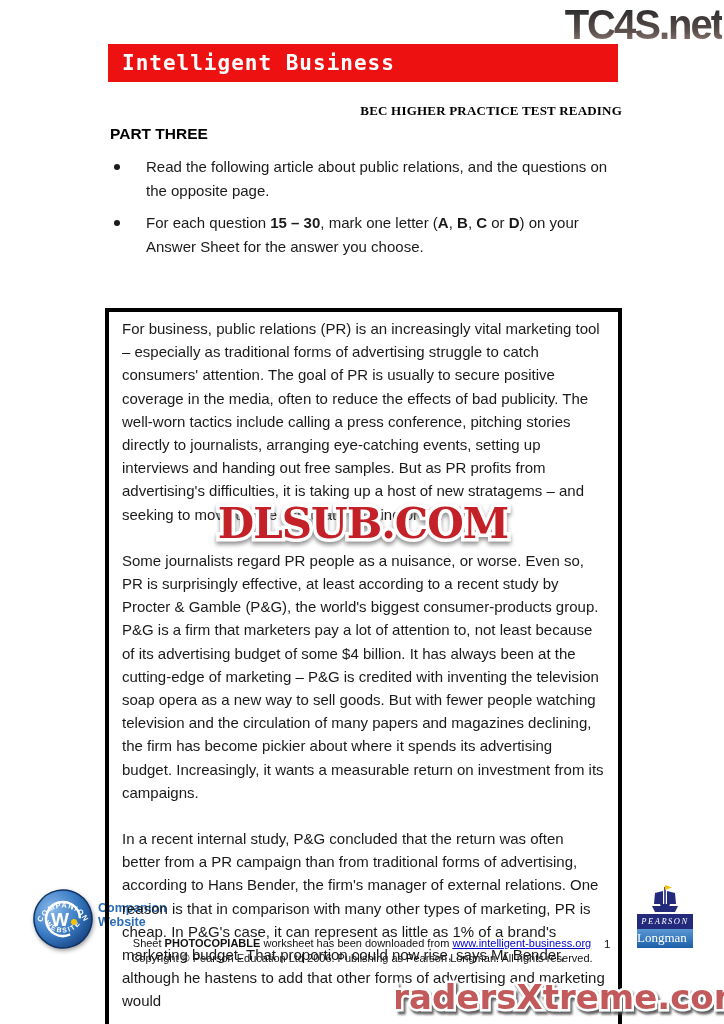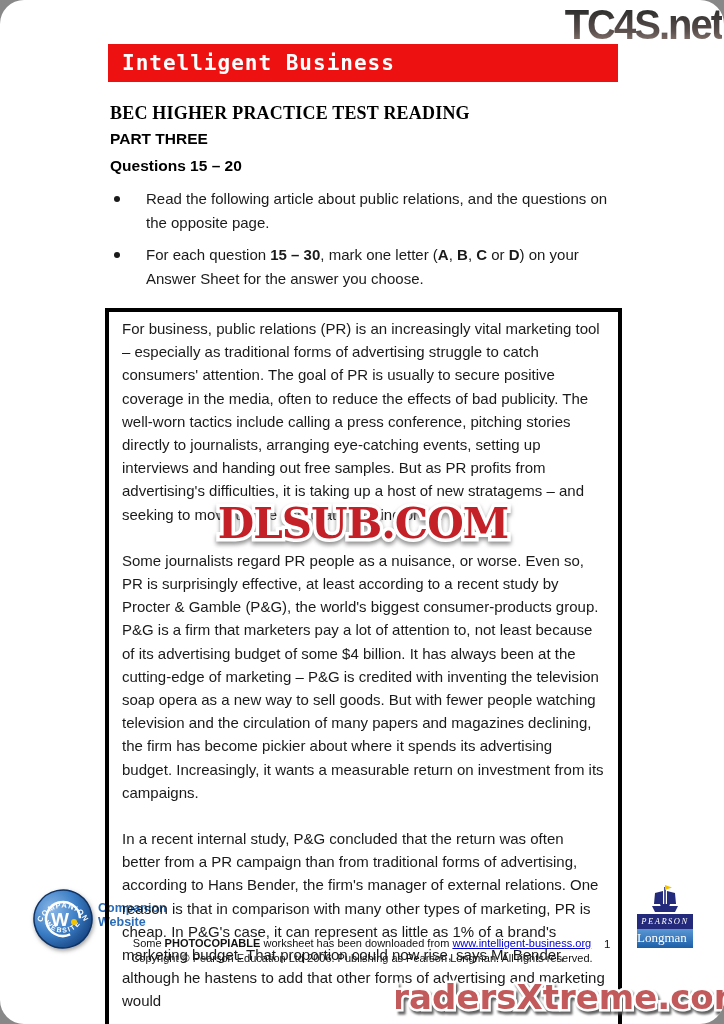--- a/index.html
+++ b/index.html
@@ -1,19 +1,19 @@
 <!DOCTYPE html>
 <html><head>
 <meta charset="utf-8">
 <style>
   * { margin:0; padding:0; box-sizing:border-box; }
   body { background:#888; font-family:"Liberation Sans", sans-serif; }
   .page {
     position:relative; width:724px; height:1024px; background:#ffffff;
-    margin:0 auto; overflow:hidden;border-radius:24px;
+    margin:0 auto; overflow:hidden;
   }
 
   
   .tc4s {
     position:absolute; top:0; right:2px; z-index:3;
     font-family:"Liberation Sans", sans-serif; font-weight:800;
     font-size:40px; letter-spacing:-2px; line-height:44px;
     transform:scaleY(1.08); transform-origin:top right;
     background:linear-gradient(#2e2e2e 20%, #5a4f4c 65%, #a08880 100%);
     -webkit-background-clip:text; background-clip:text; color:transparent;
@@ -25,22 +25,22 @@
     background:#ee1111; display:flex; align-items:center; padding-left:14px; z-index:2;
   }
   .banner-title {
     color:#ffffff; font-family:"DejaVu Sans Mono", monospace; font-weight:bold;
     font-size:21px; letter-spacing:1px;
   }
 
   
   .content { position:absolute; left:110px; top:103px; width:512px; color:#000; }
   .bec-heading {
-    text-align:left; font-family:"Liberation Serif", serif; font-weight:bold;
-    font-size:18px; letter-spacing:.2px;
+    text-align:right; font-family:"Liberation Serif", serif; font-weight:bold;
+    font-size:13px; letter-spacing:.2px;
   }
   .part-heading { font-size:15.5px; font-weight:bold; margin-top:6px; }
   .questions-heading { font-size:15.5px; font-weight:bold; margin-top:9px; }
 
   
   .bullets { margin-top:12px; list-style:none; }
   .bullets li {
     position:relative; padding-left:36px; width:500px;
     font-size:15px; line-height:23.5px; margin-bottom:9px; color:#1a1a1a;
   }
@@ -104,21 +104,20 @@
 
   <div class="tc4s">TC4S.net</div>
 
   <div class="banner">
     <span class="banner-title">Intelligent Business</span>
   </div>
 
   <div class="content">
     <div class="bec-heading">BEC HIGHER PRACTICE TEST READING</div>
     <div class="part-heading">PART THREE</div>
-    <div class="questions-heading">Questions 15 – 20</div>
 
     <ul class="bullets">
       <li>
         <span class="dot"></span>
         <span><span>Read the following article about public relations, and the questions on the opposite page.</span></span>
       </li>
       <li>
         <span class="dot"></span>
         <span><span>For each question </span><b>15 – 30</b><span>, mark one letter (</span><b>A</b><span>, </span><b>B</b><span>, </span><b>C</b><span> or </span><b>D</b><span>) on your Answer Sheet for the answer you choose.</span></span>
       </li>
@@ -159,21 +158,21 @@
       <text x="28" y="38" text-anchor="middle" font-size="19" font-weight="bold" fill="#ffffff" font-family="Liberation Sans, sans-serif">W</text>
       <circle cx="42" cy="34" r="3" fill="#f5c400"></circle>
     </svg>
     <div class="companion-label">
       <div>Companion</div>
       <div>Website</div>
     </div>
   </div>
 
   <div class="footer-text">
-    <div><span>Some </span><b>PHOTOCOPIABLE</b><span> worksheet has been downloaded from </span><span class="link">www.intelligent-business.org</span></div>
+    <div><span>Sheet </span><b>PHOTOCOPIABLE</b><span> worksheet has been downloaded from </span><span class="link">www.intelligent-business.org</span></div>
     <div>Copyright © Pearson Education Ltd 2006. Publishing as Pearson Longman. All rights reserved.</div>
   </div>
 
   <div class="page-number">1</div>
 
   <div class="pearson">
     <div class="pearson-ship">
       <svg width="36" height="30" viewBox="0 0 36 30">
         <line x1="18" y1="3" x2="18" y2="24" stroke="#232a7c" stroke-width="1.6"></line>
         <polygon points="18,1 25,3.5 18,6" fill="#f5c400"></polygon>

